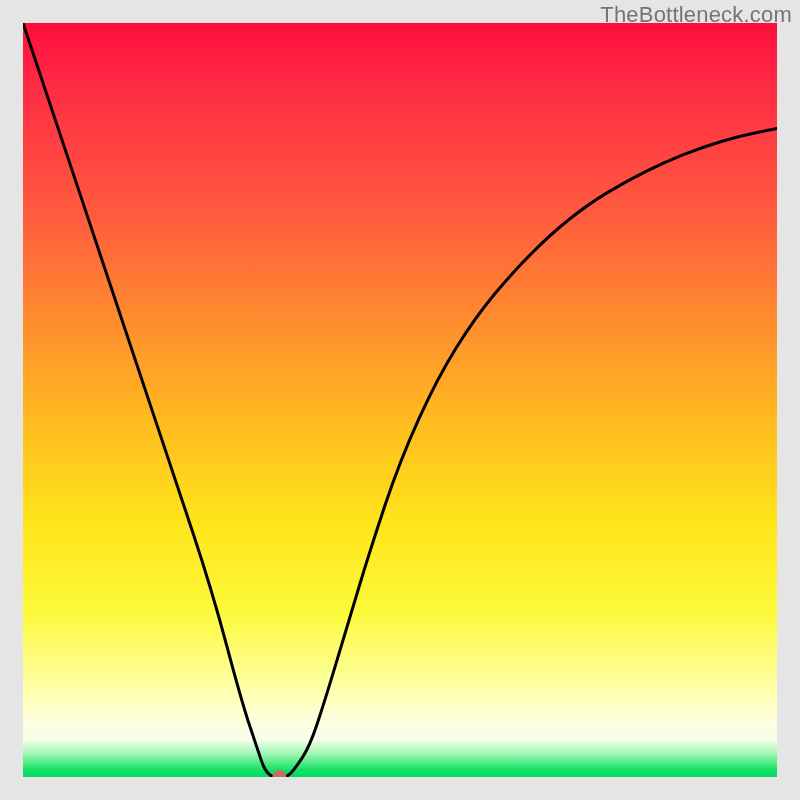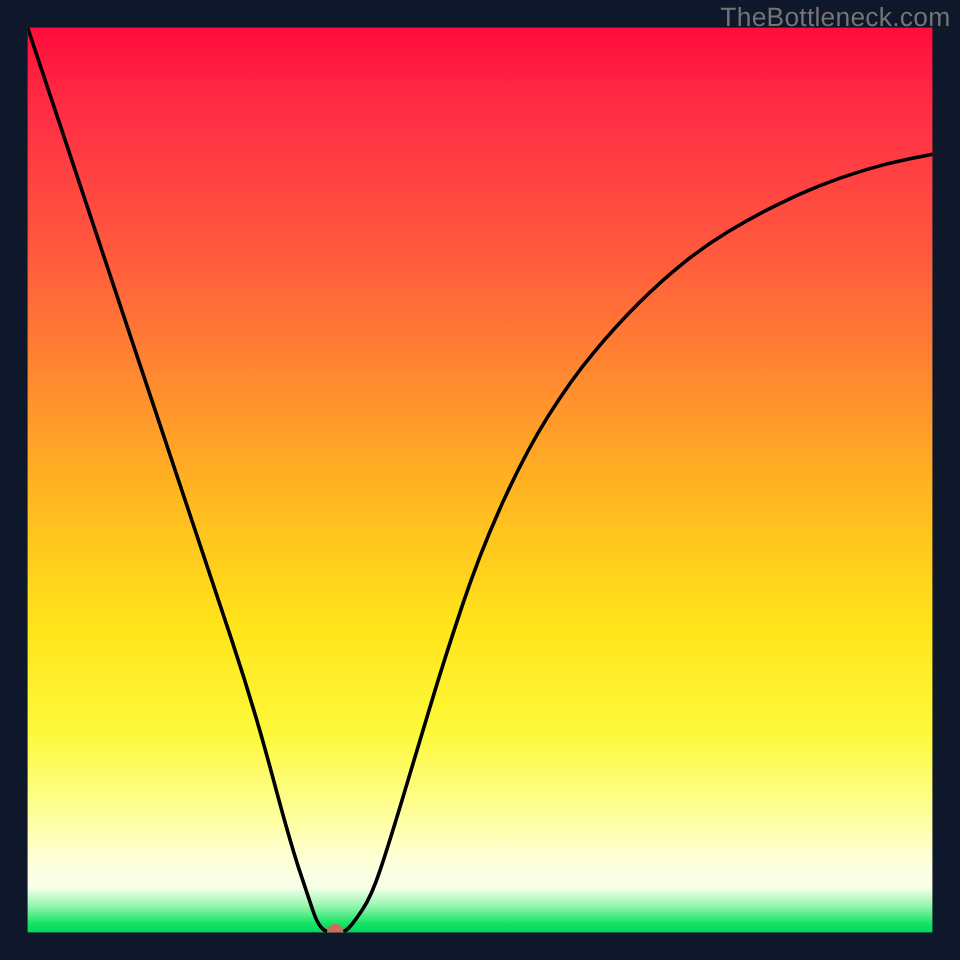--- a/index.html
+++ b/index.html
@@ -8,21 +8,21 @@
     width: 800px;
     height: 800px;
     overflow: hidden;
     background: #000;
     font-family: Arial, Helvetica, sans-serif;
   }
   .frame {
     position: relative;
     width: 800px;
     height: 800px;
-    background: #0f172a;
+    background: #e5e5e5;
   }
   .plot-area {
     position: absolute;
     left: 23px;
     top: 23px;
     width: 754px;
     height: 754px;
     
     background: linear-gradient(
       to bottom,

